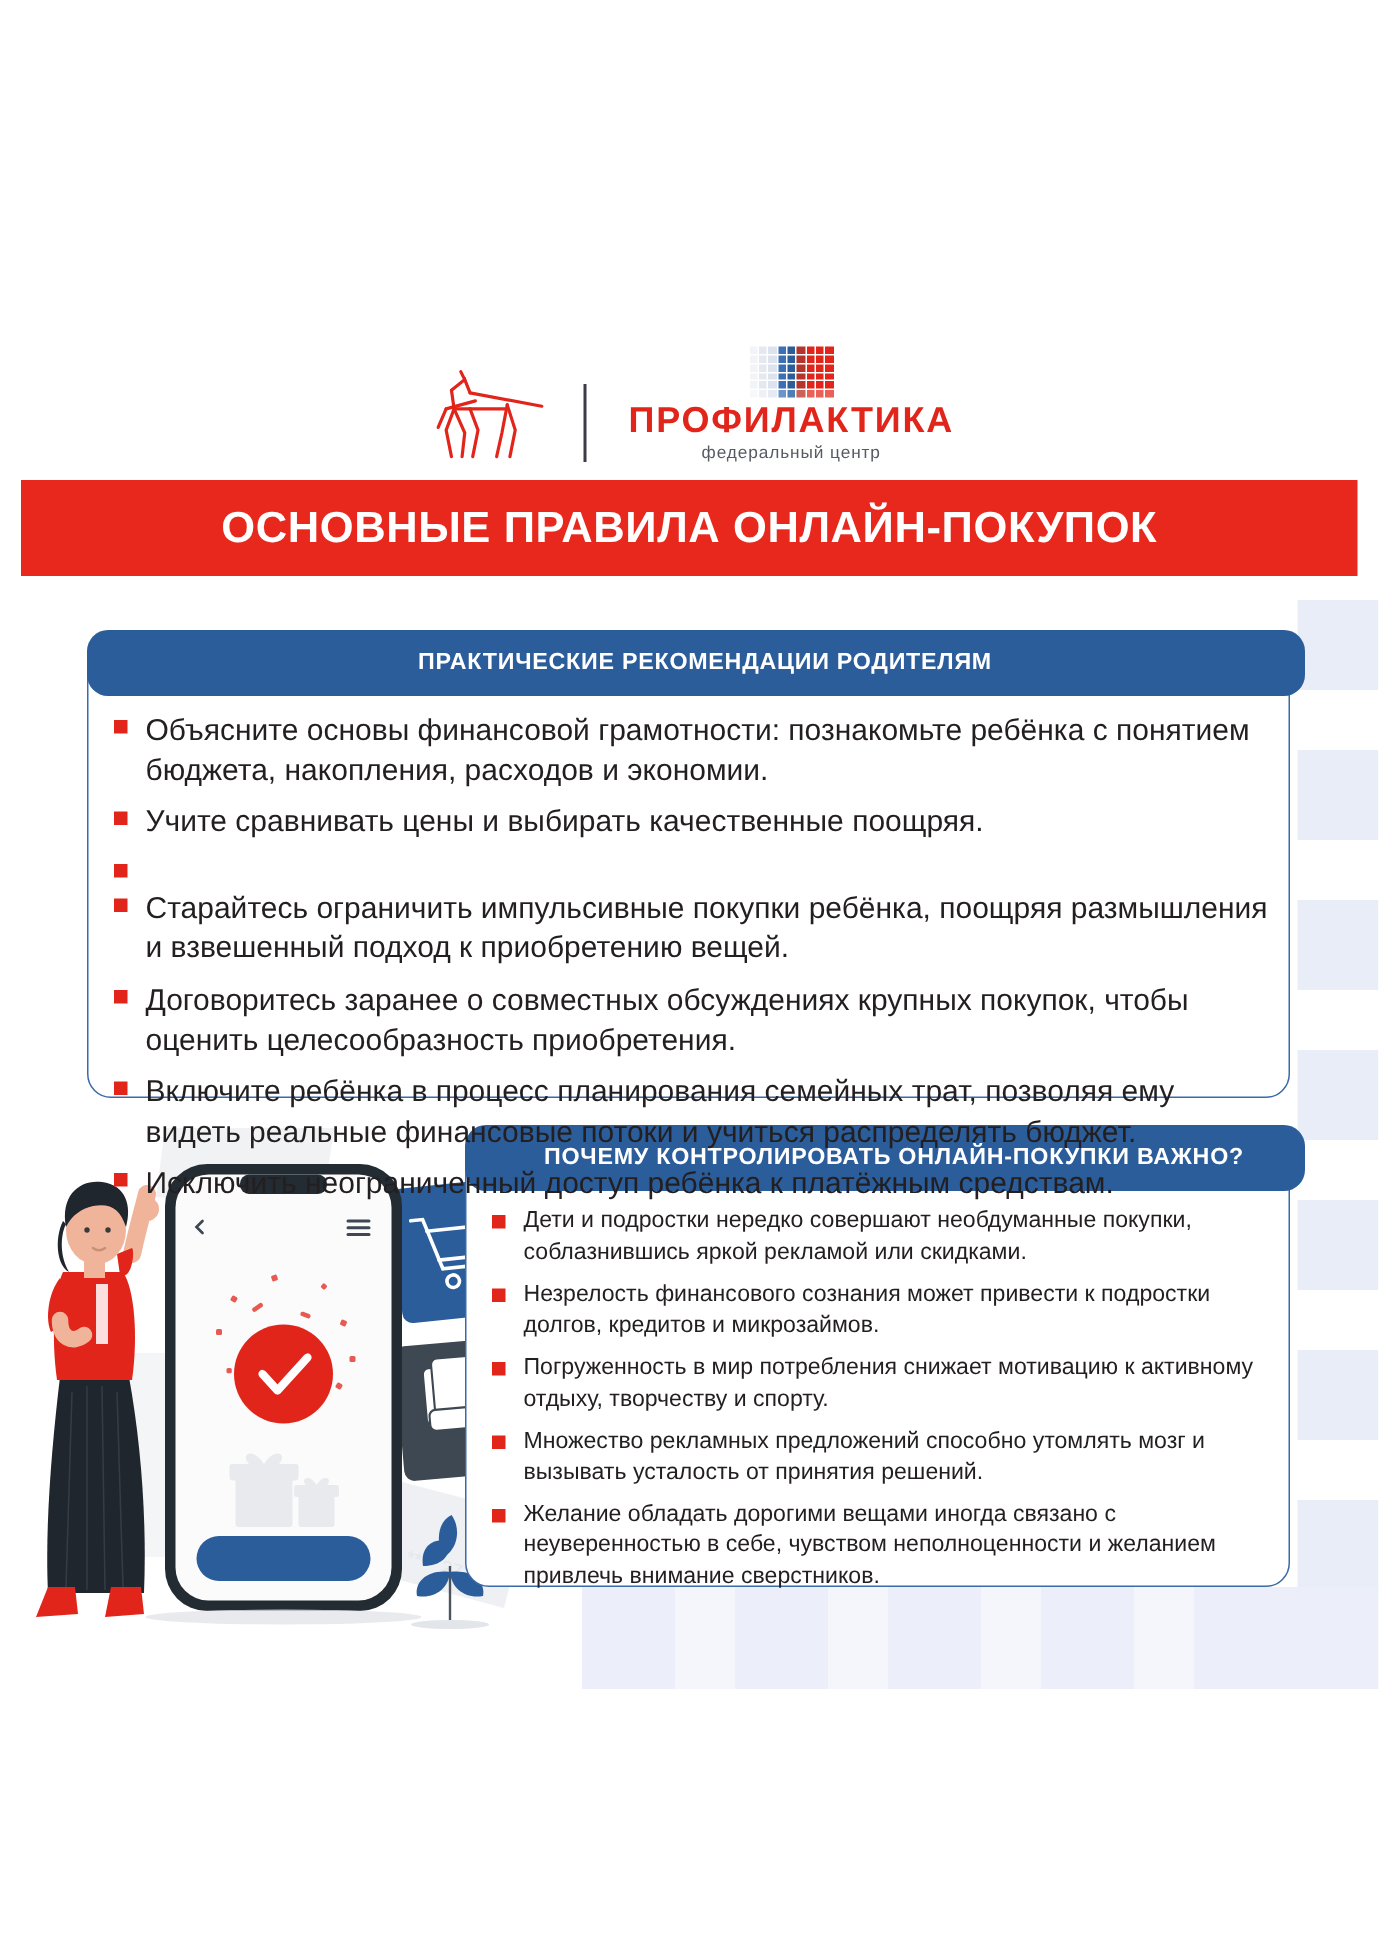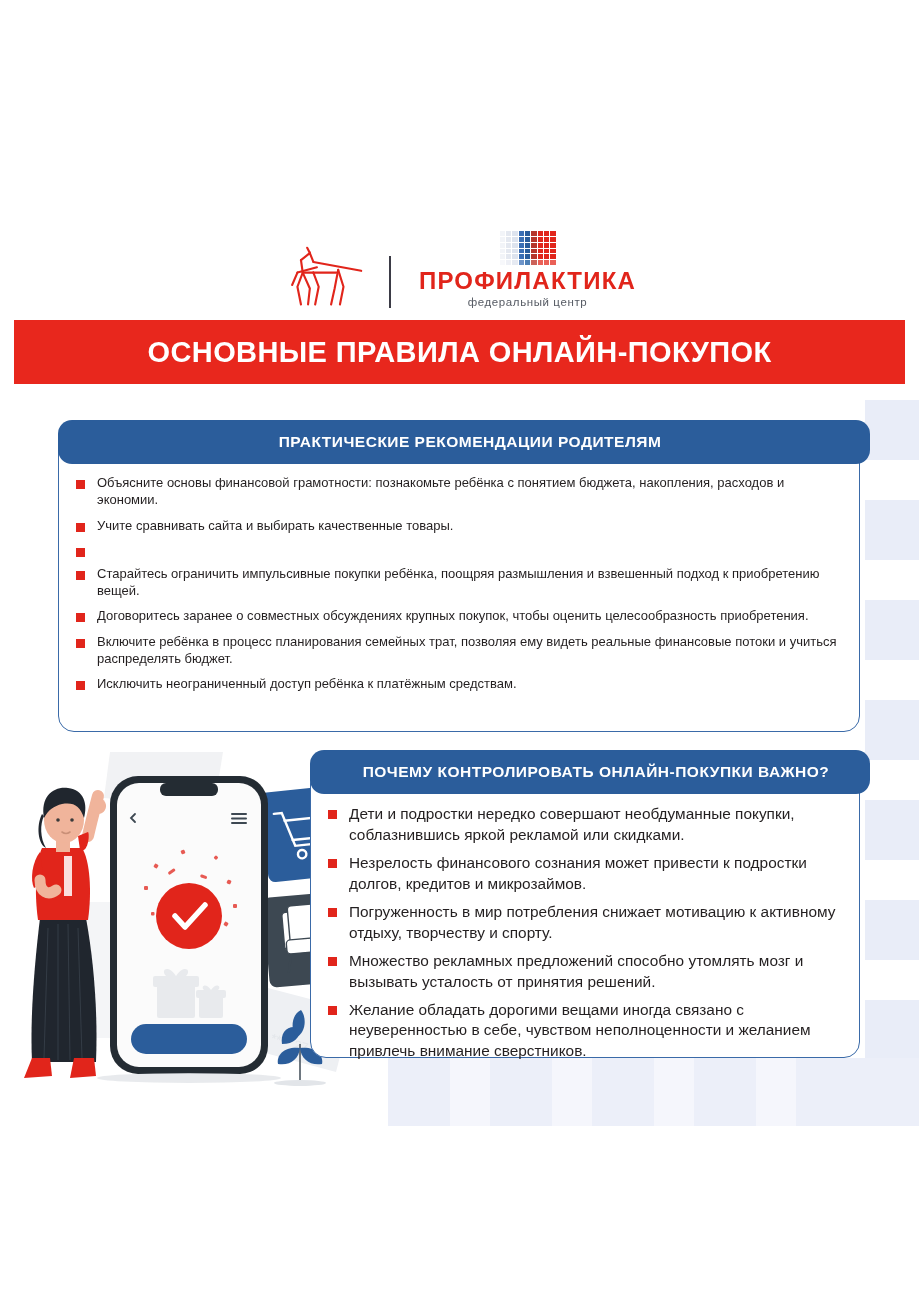--- a/index.html
+++ b/index.html
@@ -168,21 +168,21 @@
   }
   .bullet .mark {
     width: 9px;
     height: 9px;
     background: #e1251b;
     flex: none;
     margin-top: 6px;
     margin-right: 12px;
   }
   .bullet .txt {
-    font-size: 13px;
+    font-size: 20px;
     line-height: 1.33;
     color: #231f20;
   }
   #bullets-two .bullet .txt { font-size: 15.4px; line-height: 1.36; }
   #bullets-two .bullet { margin-bottom: 7px; }
 
   
   .illus {
     position: absolute;
     left: 18px;
@@ -435,21 +435,21 @@
 <div class="card-head" id="head-one">
   <div class="t">ПРАКТИЧЕСКИЕ РЕКОМЕНДАЦИИ РОДИТЕЛЯМ</div>
 </div>
 <div class="bullets" id="bullets-one">
   <div class="bullet">
     <span class="mark"></span>
     <span class="txt">Объясните основы финансовой грамотности: познакомьте ребёнка с понятием бюджета, накопления, расходов и экономии.</span>
   </div>
   <div class="bullet">
     <span class="mark"></span>
-    <span class="txt">Учите сравнивать сайта и выбирать качественные товары.</span>
+    <span class="txt">Учите сравнивать цены и выбирать качественные поощряя.</span>
   </div>
   <div class="bullet">
     <span class="mark"></span>
   </div>
   <div class="bullet">
     <span class="mark"></span>
     <span class="txt">Старайтесь ограничить импульсивные покупки ребёнка, поощряя размышления и взвешенный подход к приобретению вещей.</span>
   </div>
   <div class="bullet">
     <span class="mark"></span>

